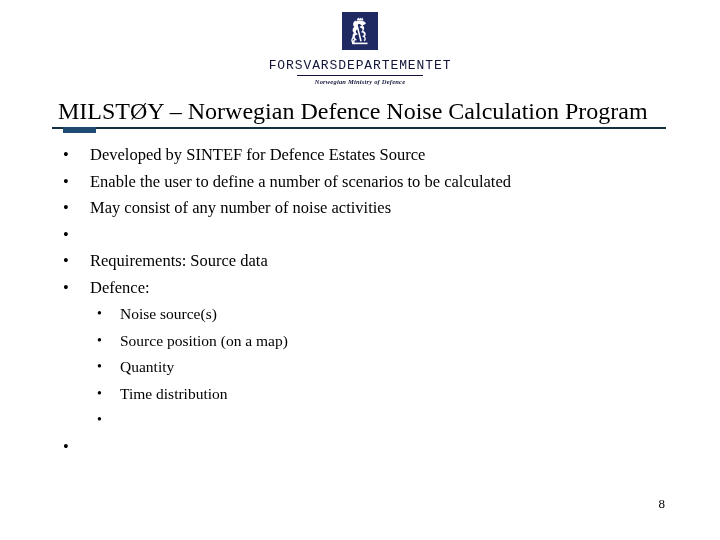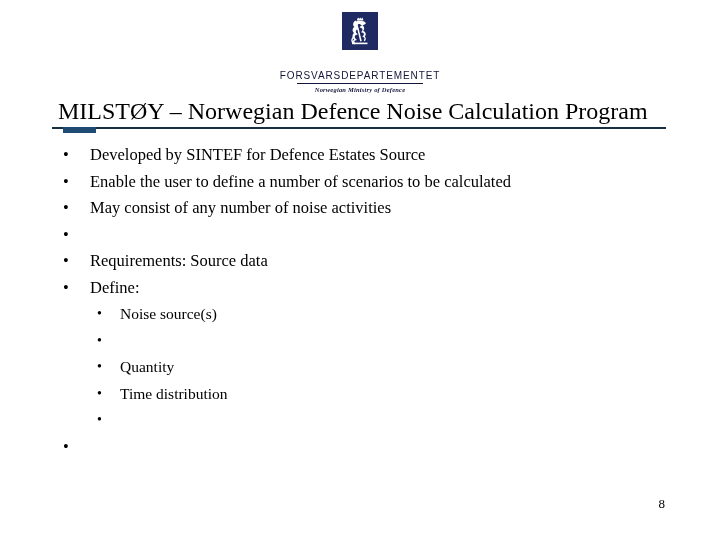--- a/index.html
+++ b/index.html
@@ -42,25 +42,25 @@
     display: block;
   }
   .logo-shield svg {
     display: block;
     position: absolute;
     left: 50%;
     top: 50%;
     transform: translate(-50%, -50%);
   }
   .logo-wordmark {
-    font-family: Liberation Sans, sans-serif;
-    font-size: 10px;
+    font-family: Liberation Mono, monospace;
+    font-size: 13px;
     letter-spacing: 0.9px;
     color: #13163a;
-    margin-top: 20px;
+    margin-top: 8px;
     font-weight: 400;
     white-space: nowrap;
   }
   .logo-rule {
     width: 126px;
     height: 1px;
     background: #13163a;
     margin: 2px auto 0 auto;
   }
   .logo-sub {
@@ -213,23 +213,23 @@
     <div class="divider-thin"></div>
     <div class="divider-tab"></div>
   </div>
 
   <div class="body-list">
       <div class="bullet-row lvl1"><span class="dot">•</span><span class="txt">Developed by SINTEF for Defence Estates Source</span></div>
       <div class="bullet-row lvl1"><span class="dot">•</span><span class="txt">Enable the user to define a number of scenarios to be calculated</span></div>
       <div class="bullet-row lvl1"><span class="dot">•</span><span class="txt">May consist of any number of noise activities</span></div>
       <div class="bullet-row lvl1"><span class="dot">•</span></div>
       <div class="bullet-row lvl1"><span class="dot">•</span><span class="txt">Requirements: Source data</span></div>
-      <div class="bullet-row lvl1"><span class="dot">•</span><span class="txt">Define:</span></div>
+      <div class="bullet-row lvl1"><span class="dot">•</span><span class="txt">Defence:</span></div>
       <div class="bullet-row lvl2"><span class="dot">•</span><span class="txt">Noise source(s)</span></div>
-      <div class="bullet-row lvl2"><span class="dot">•</span></div>
+      <div class="bullet-row lvl2"><span class="dot">•</span><span class="txt">Source position (on a map)</span></div>
       <div class="bullet-row lvl2"><span class="dot">•</span><span class="txt">Quantity</span></div>
       <div class="bullet-row lvl2"><span class="dot">•</span><span class="txt">Time distribution</span></div>
       <div class="bullet-row lvl2"><span class="dot">•</span></div>
       <div class="bullet-row lvl1"><span class="dot">•</span></div>
     </div>
 
   <div class="page-number">8</div>
 
 </div>
 

